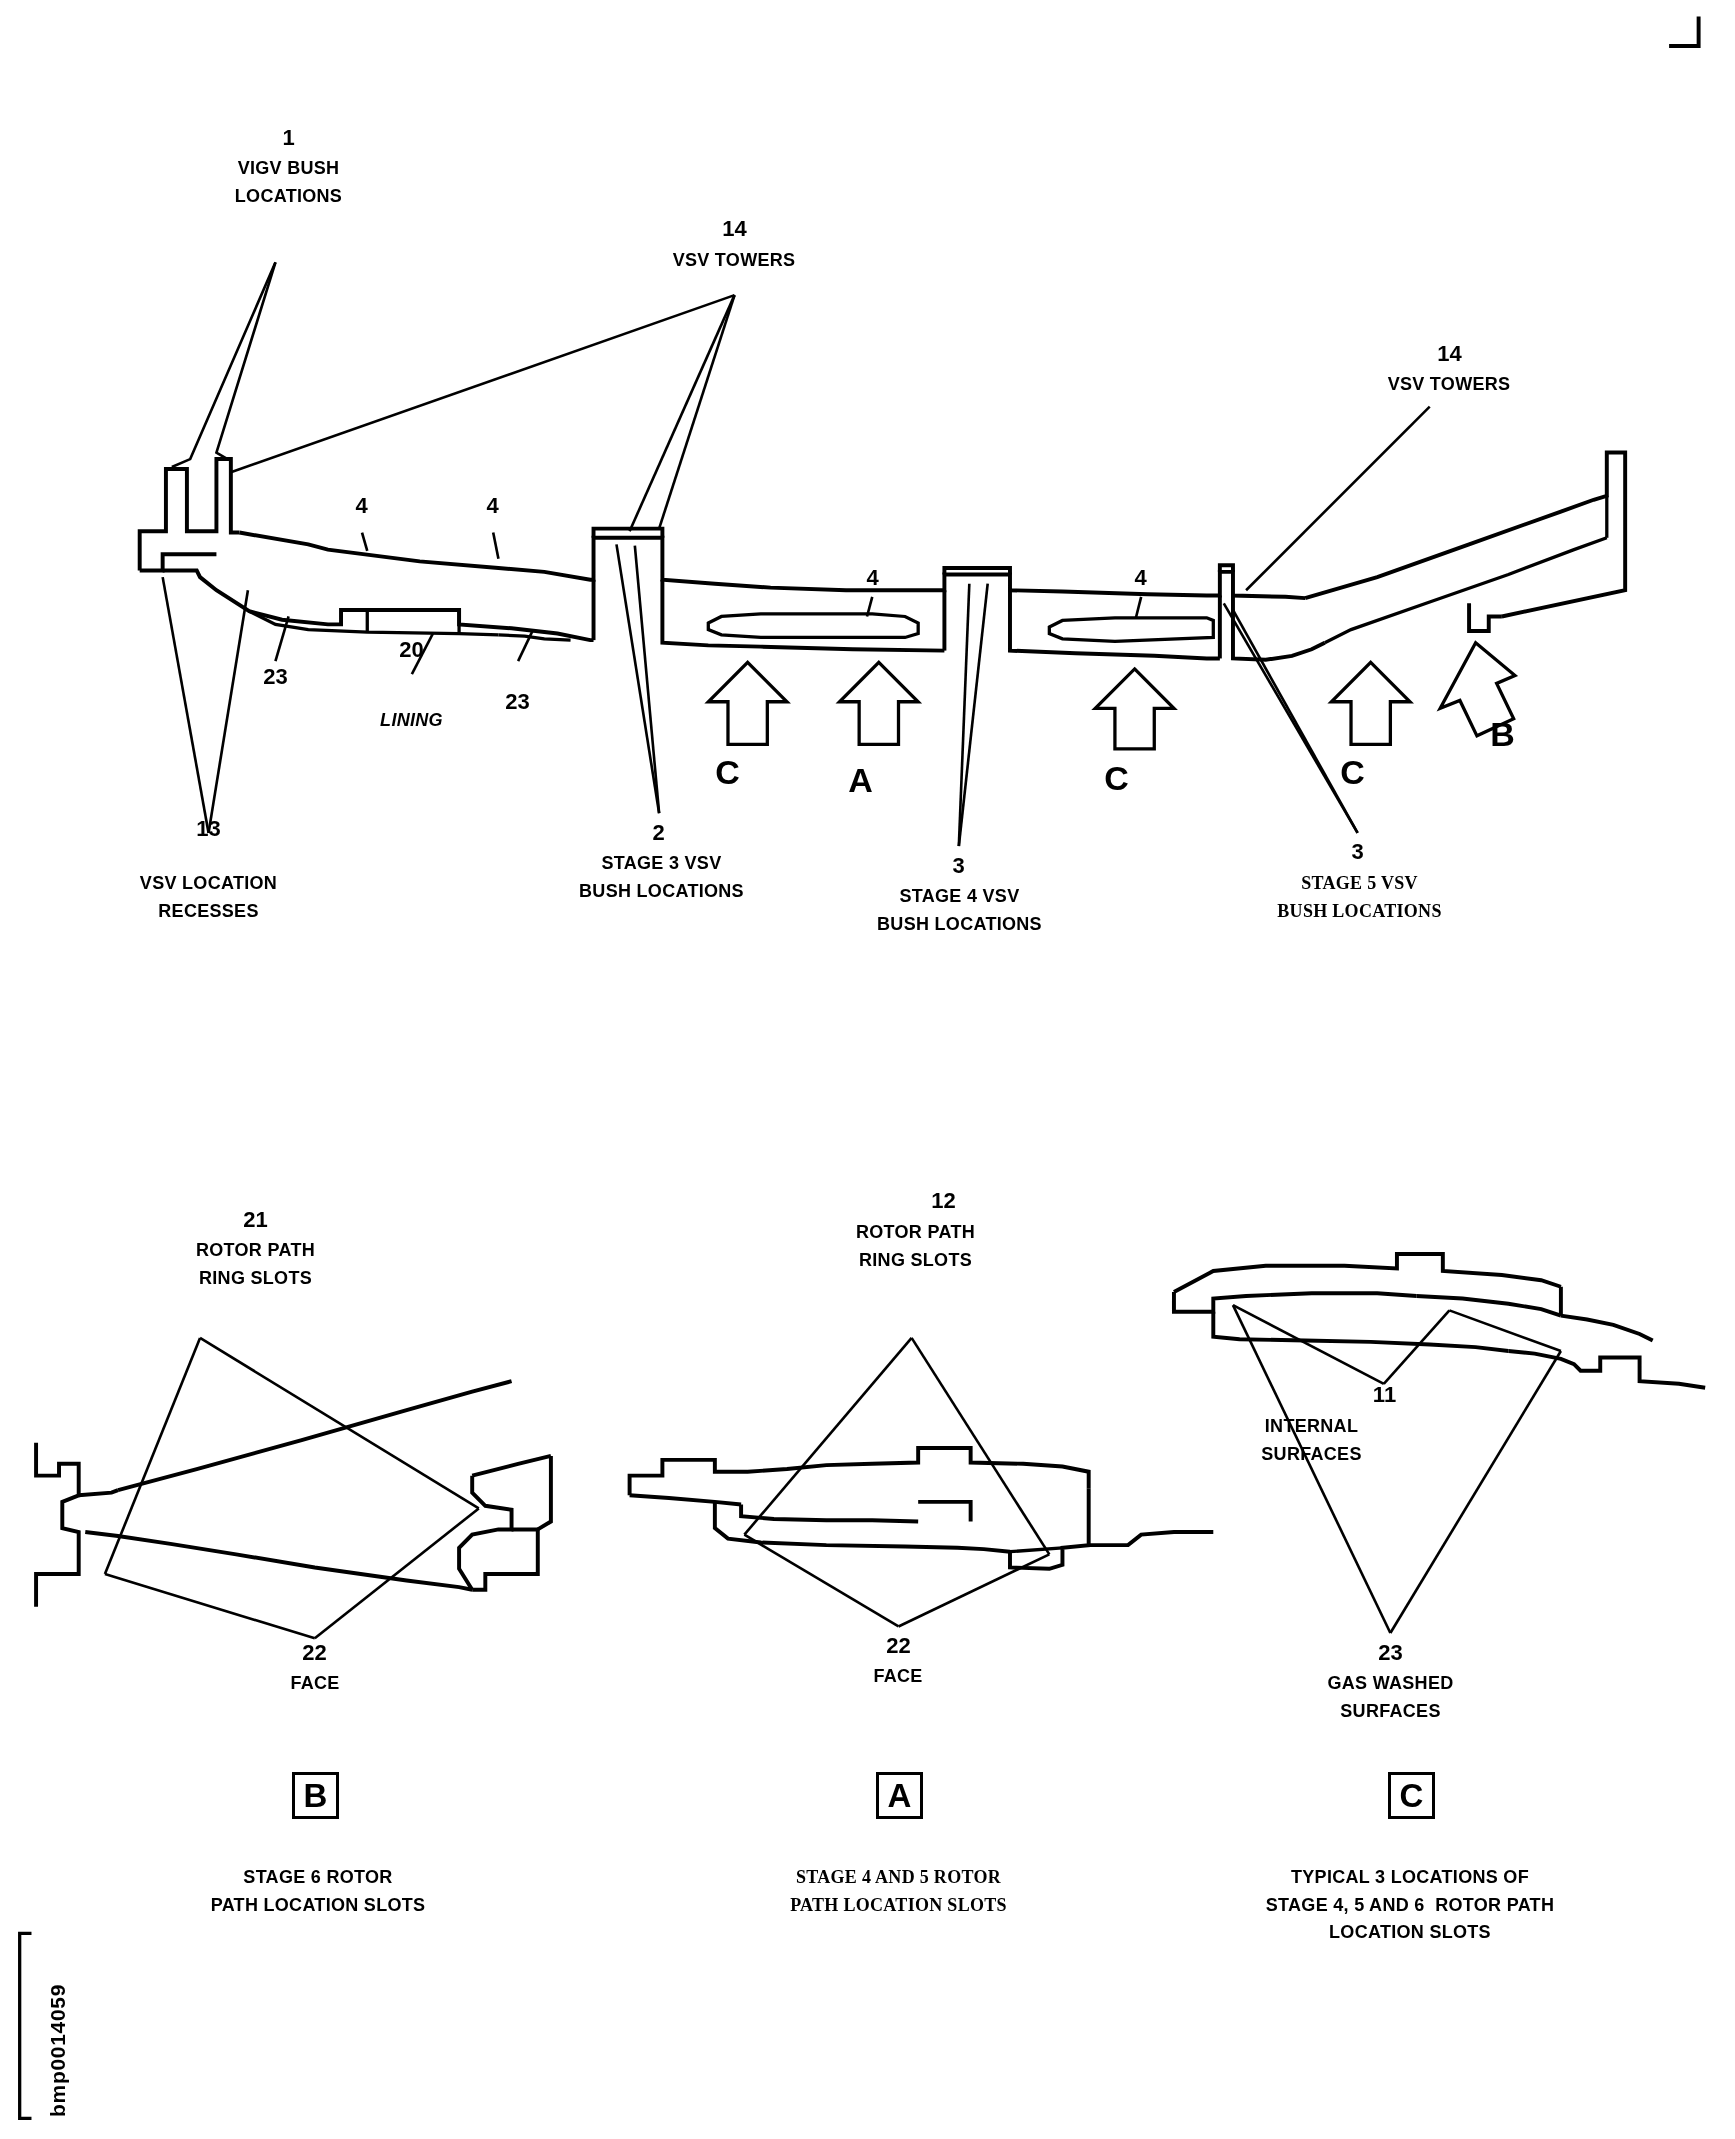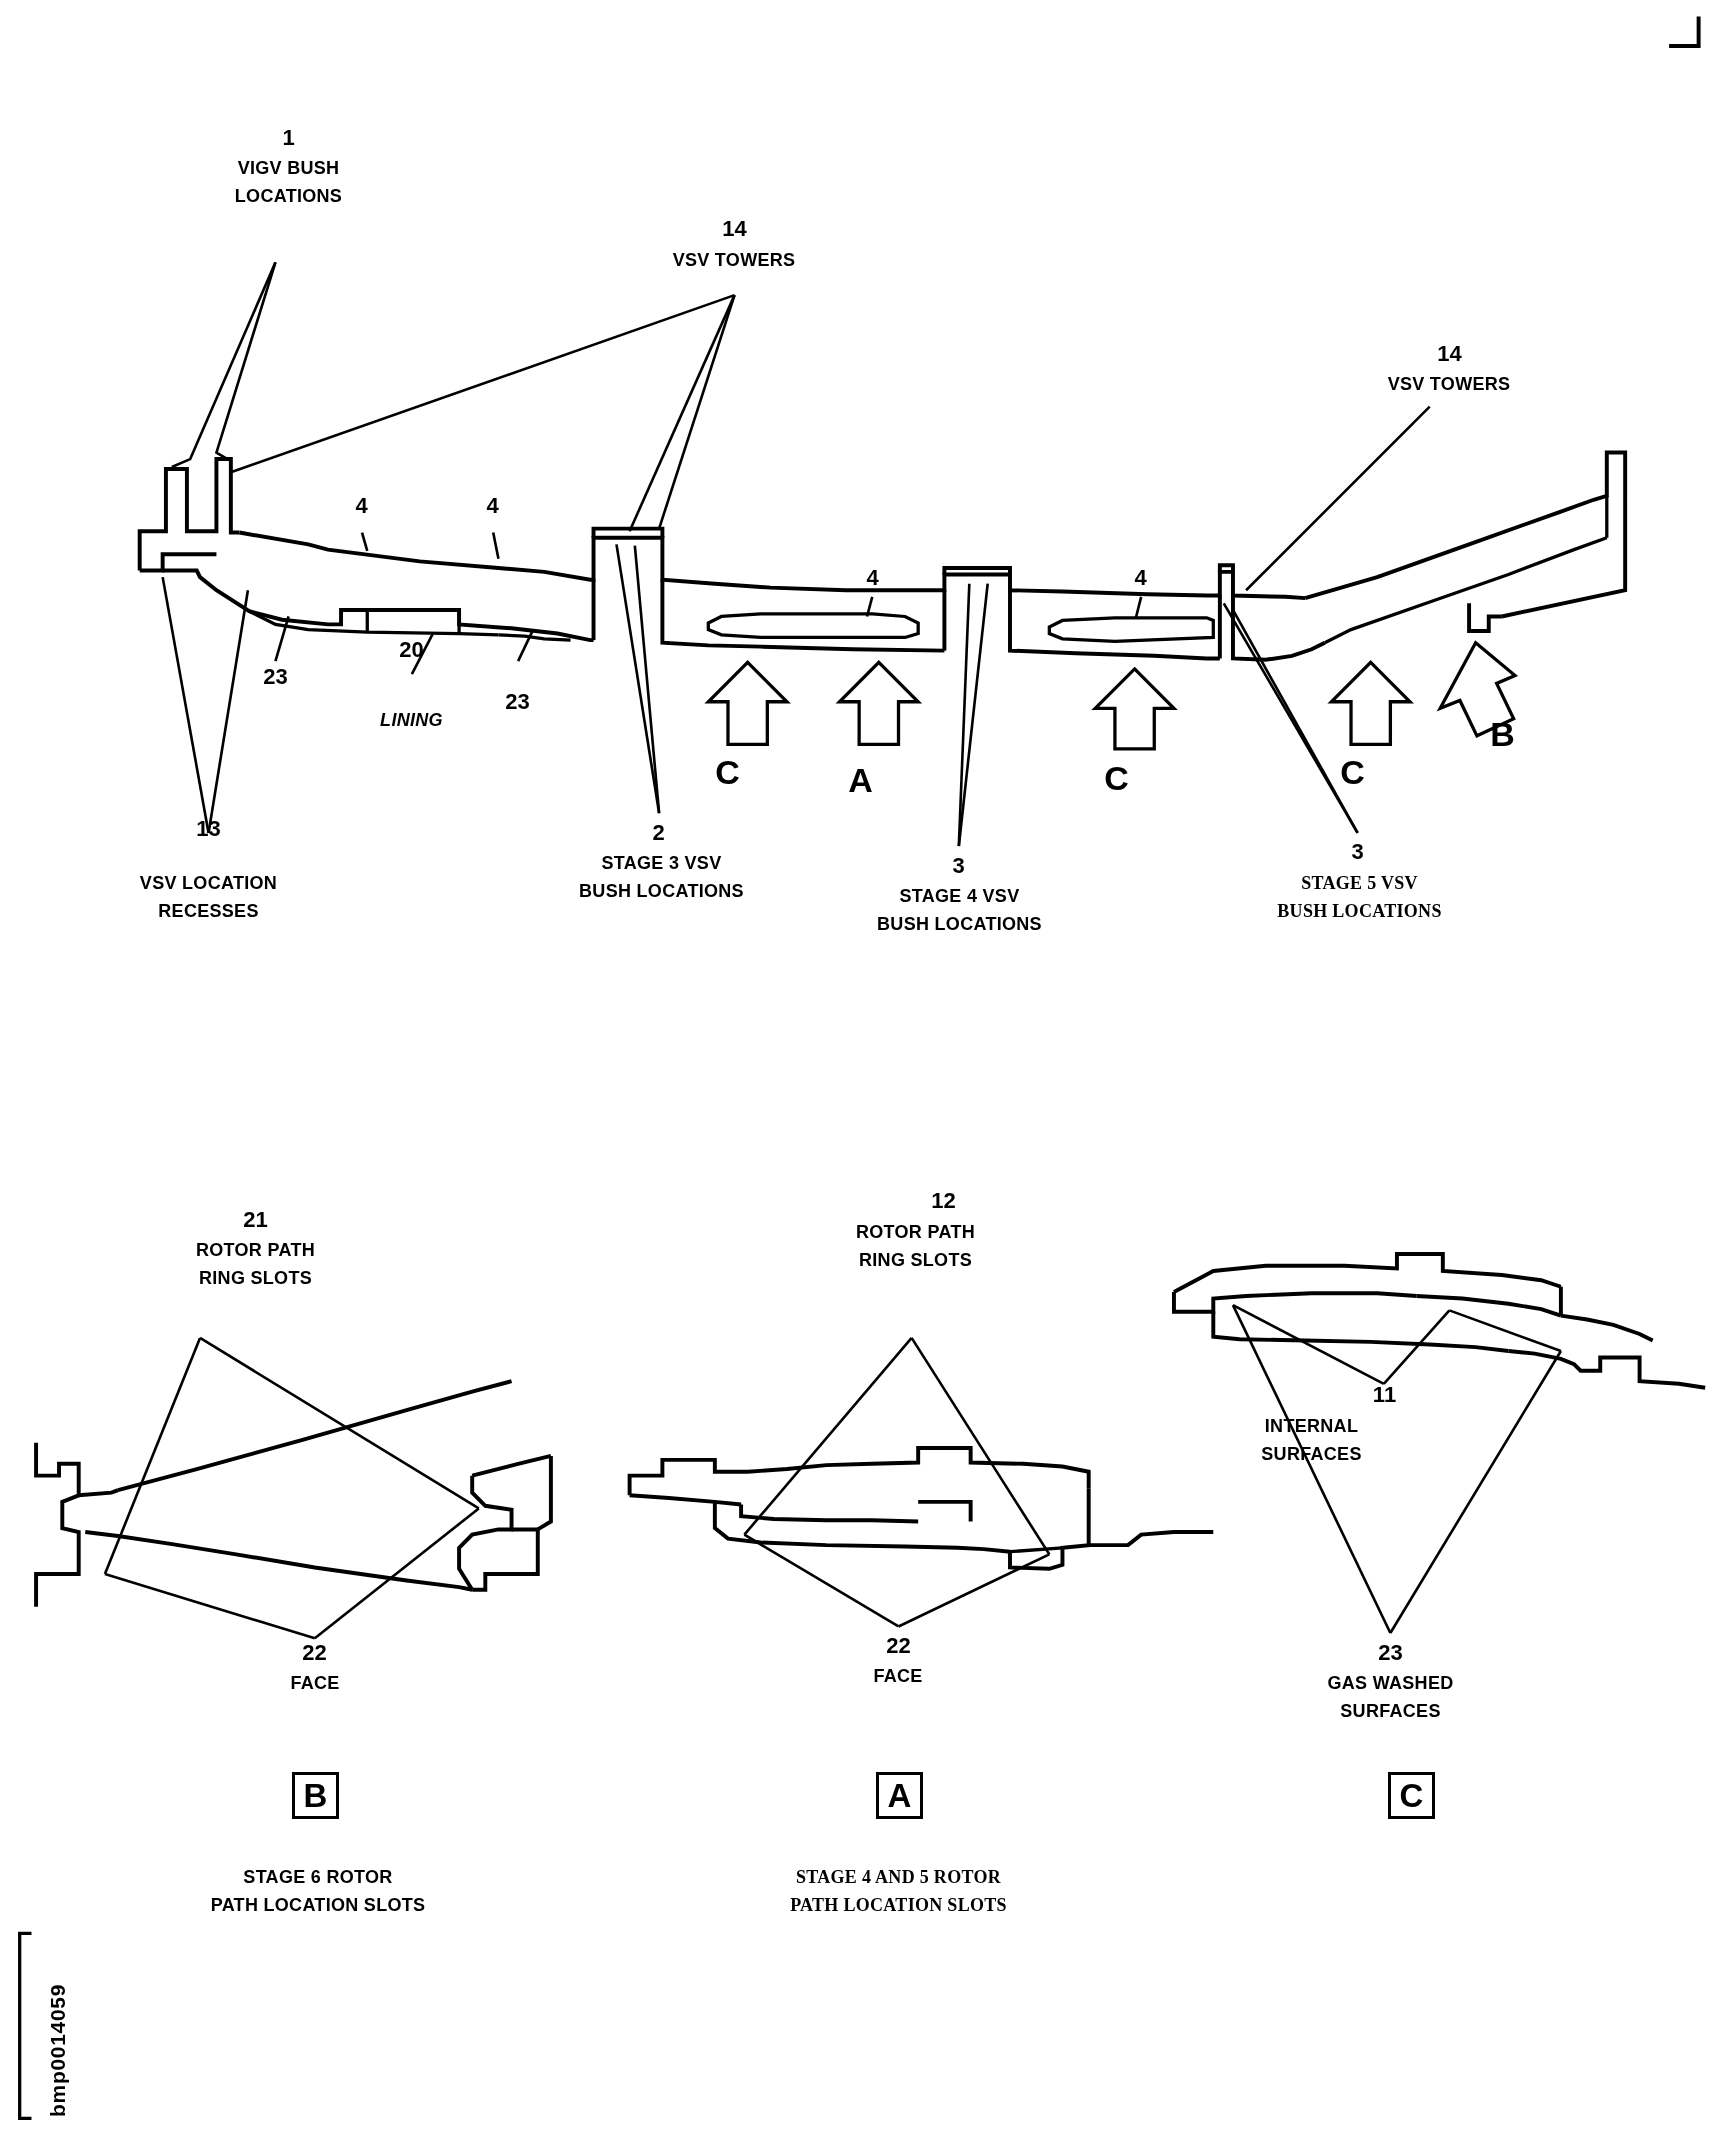--- a/index.html
+++ b/index.html
@@ -282,20 +282,23 @@
   <div class="lbl" style="left:715px;top:1864px;width:367px;font-family:Liberation Serif, serif;">STAGE 4 AND 5 ROTOR
 PATH LOCATION SLOTS</div>
 
   <div class="num" style="left:1365px;top:1382px;width:39px;">11</div>
   <div class="lbl" style="left:1200px;top:1413px;width:223px;">INTERNAL
 SURFACES</div>
   <div class="num" style="left:1371px;top:1640px;width:39px;">23</div>
   <div class="lbl" style="left:1266px;top:1670px;width:249px;">GAS WASHED
 SURFACES</div>
   <div class="boxletter" style="left:1388px;top:1772px;">C</div>
+  <div class="lbl" style="left:1174px;top:1864px;width:472px;">TYPICAL 3 LOCATIONS OF
+STAGE 4, 5 AND 6  ROTOR PATH
+LOCATION SLOTS</div>
 
   <svg class="overlay" viewBox="0 0 2647 3263" style="pointer-events:none;">
     <polyline points="48,2948 30,2948 30,3230 48,3230" fill="none" stroke="#000" stroke-width="5"></polyline>
   </svg>
   <div class="docid" style="left:46px;top:2117px;">bmp0014059</div>
 
 </div>
 
 
 </body></html>

